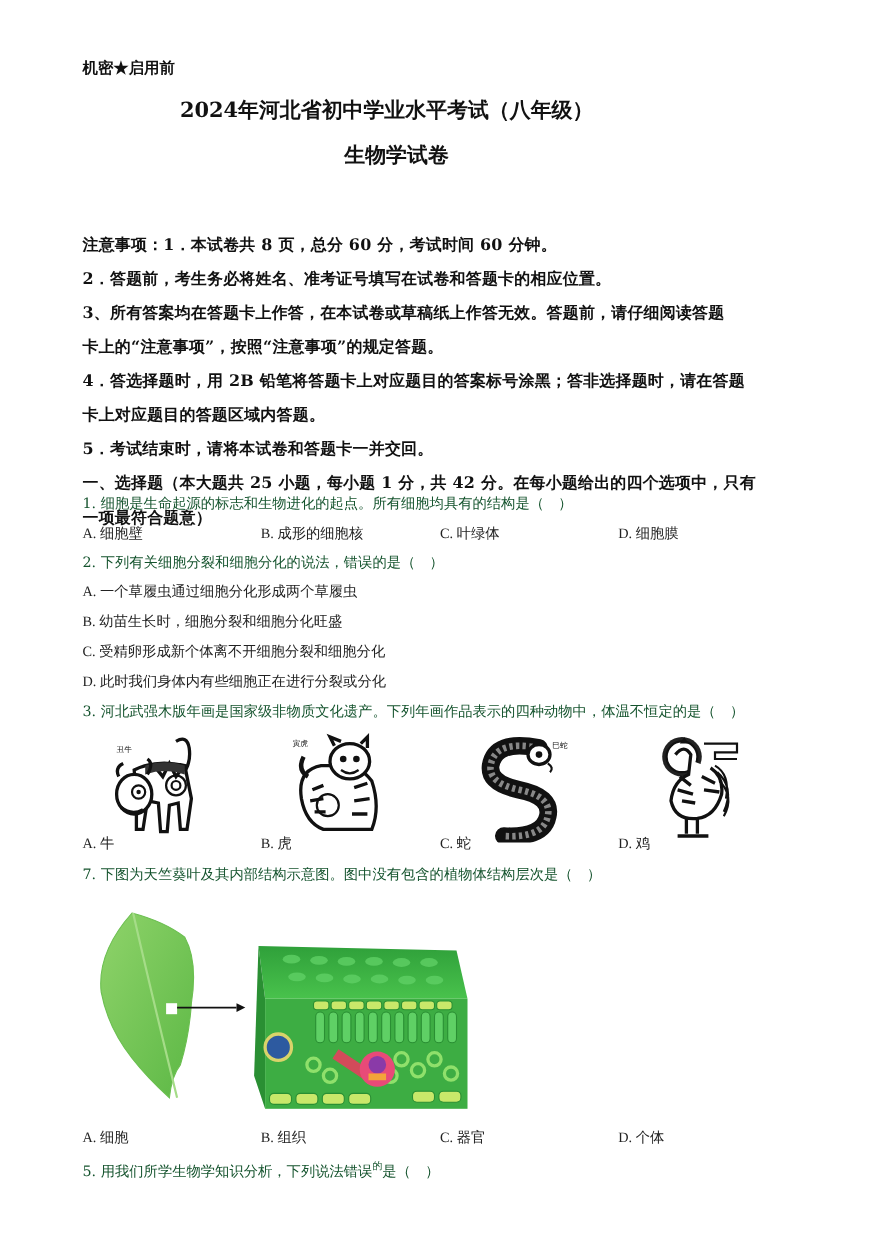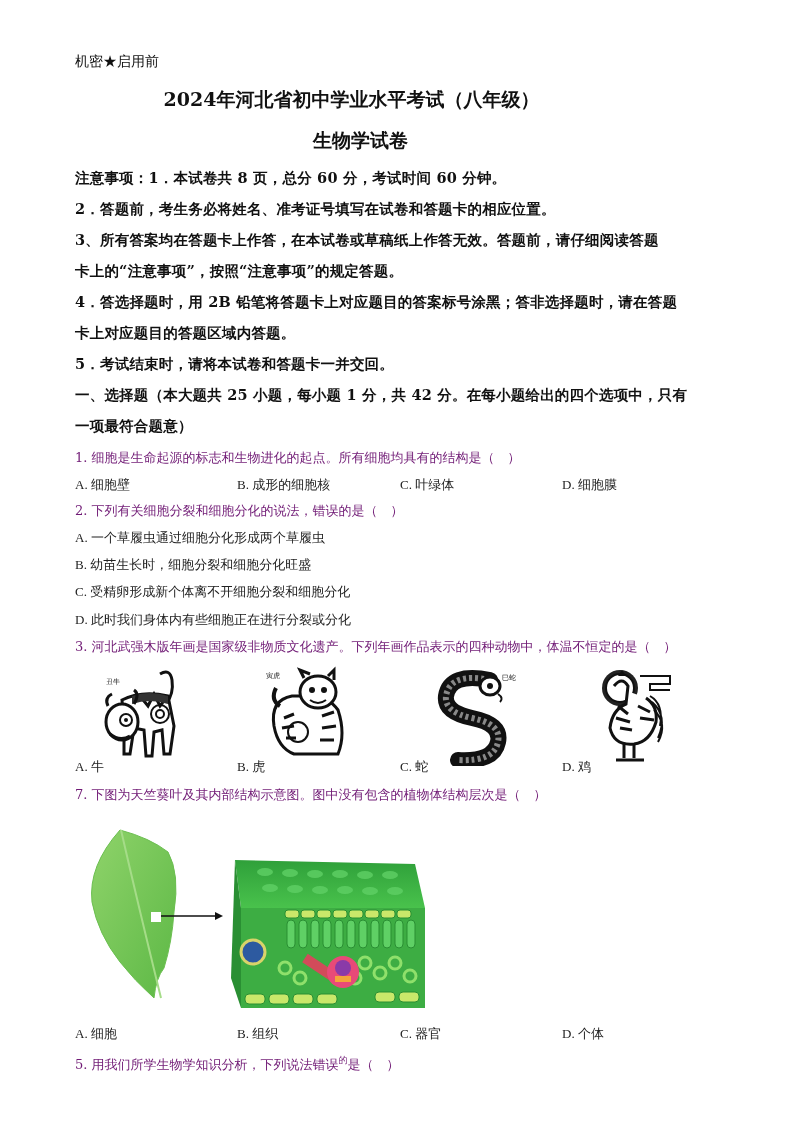--- a/index.html
+++ b/index.html
@@ -1,23 +1,23 @@
 <!DOCTYPE html>
 <html><head>
   <meta charset="utf-8">
   <style>
     * { box-sizing: border-box; margin: 0; padding: 0; }
     html, body { width: 795px; height: 1125px; background: #ffffff; overflow: hidden; }
     body { position: relative; font-family: "DejaVu Serif", "Liberation Serif", serif; color: #111; }
     .abs { position: absolute; white-space: nowrap; }
-    .conf { left: 75px; top: 53px; font-size: 14px; font-weight: normal; }
+    .conf { left: 75px; top: 53px; font-size: 14px; font-weight: bold; }
     .title1 { left: 0; width: 703px; top: 87px; text-align: center; font-size: 19px; font-weight: bold; }
     .title2 { left: 0; width: 721px; top: 128px; text-align: center; font-size: 19px; font-weight: bold; }
-    .note { left: 75px; font-size: 14.5px; font-weight: bold; letter-spacing: 0.2px; }
-    .q { left: 75px; font-size: 13px; color: #701a75; }
+    .note { left: 75px; font-size: 14.5px; font-weight: bold; letter-spacing: 0.2px; margin-top: 44px; }
+    .q { left: 75px; font-size: 13px; color: #14532d; }
     .opt { font-size: 13px; color: #222; font-family: Liberation Serif, serif; }
     .sup { font-size: 9px; position: relative; top: -6px; }
 
     .animal { position: absolute; top: 666px; width: 90px; height: 100px; }
     .leaf-fig { position: absolute; left: 85px; top: 828px; width: 360px; height: 190px; }
   </style>
 </head>
 <body>
 
 <div class="abs conf">机密★启用前</div>

